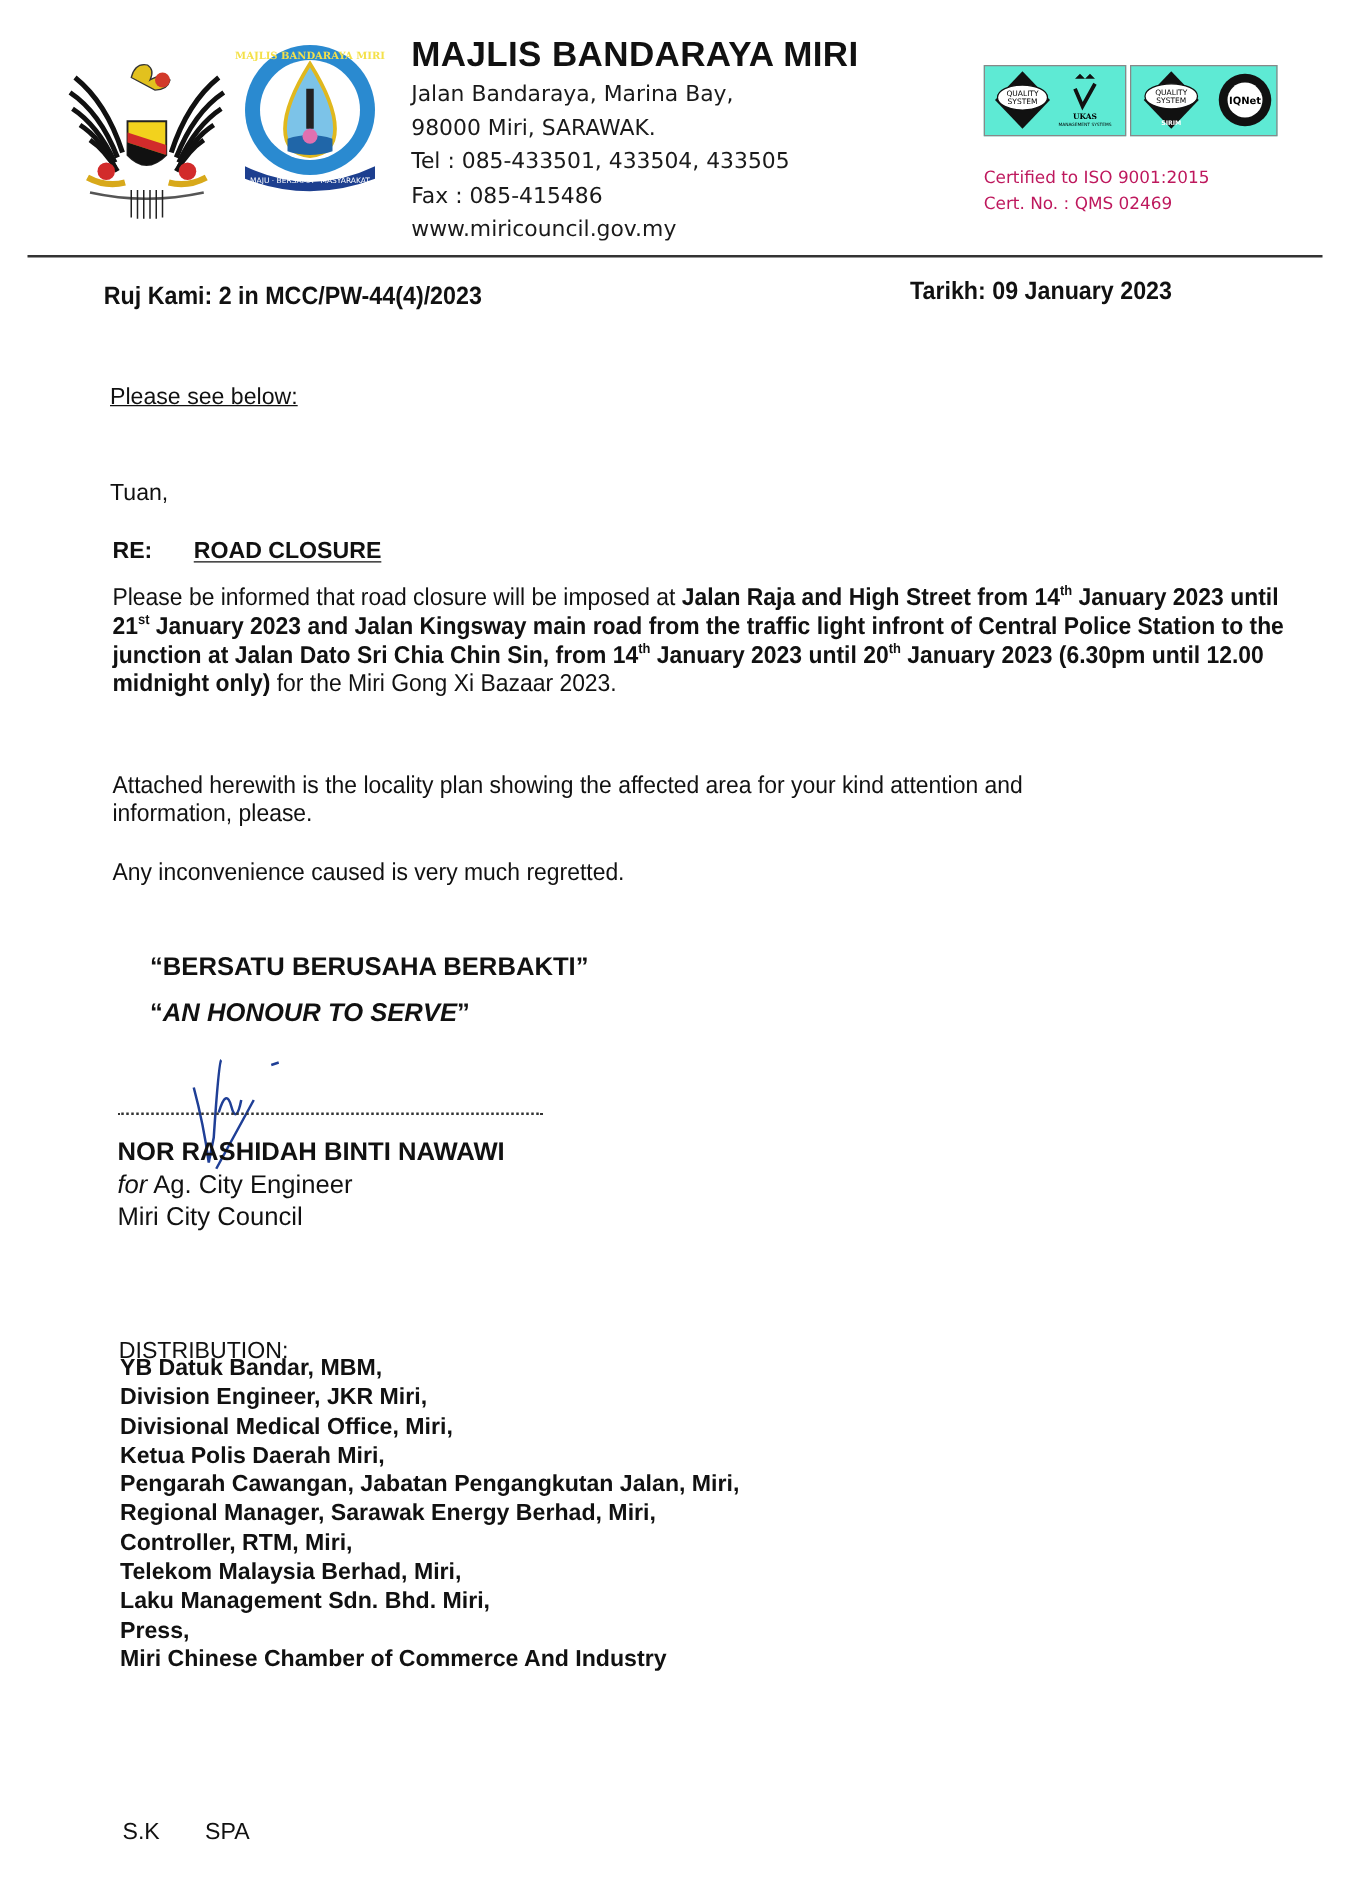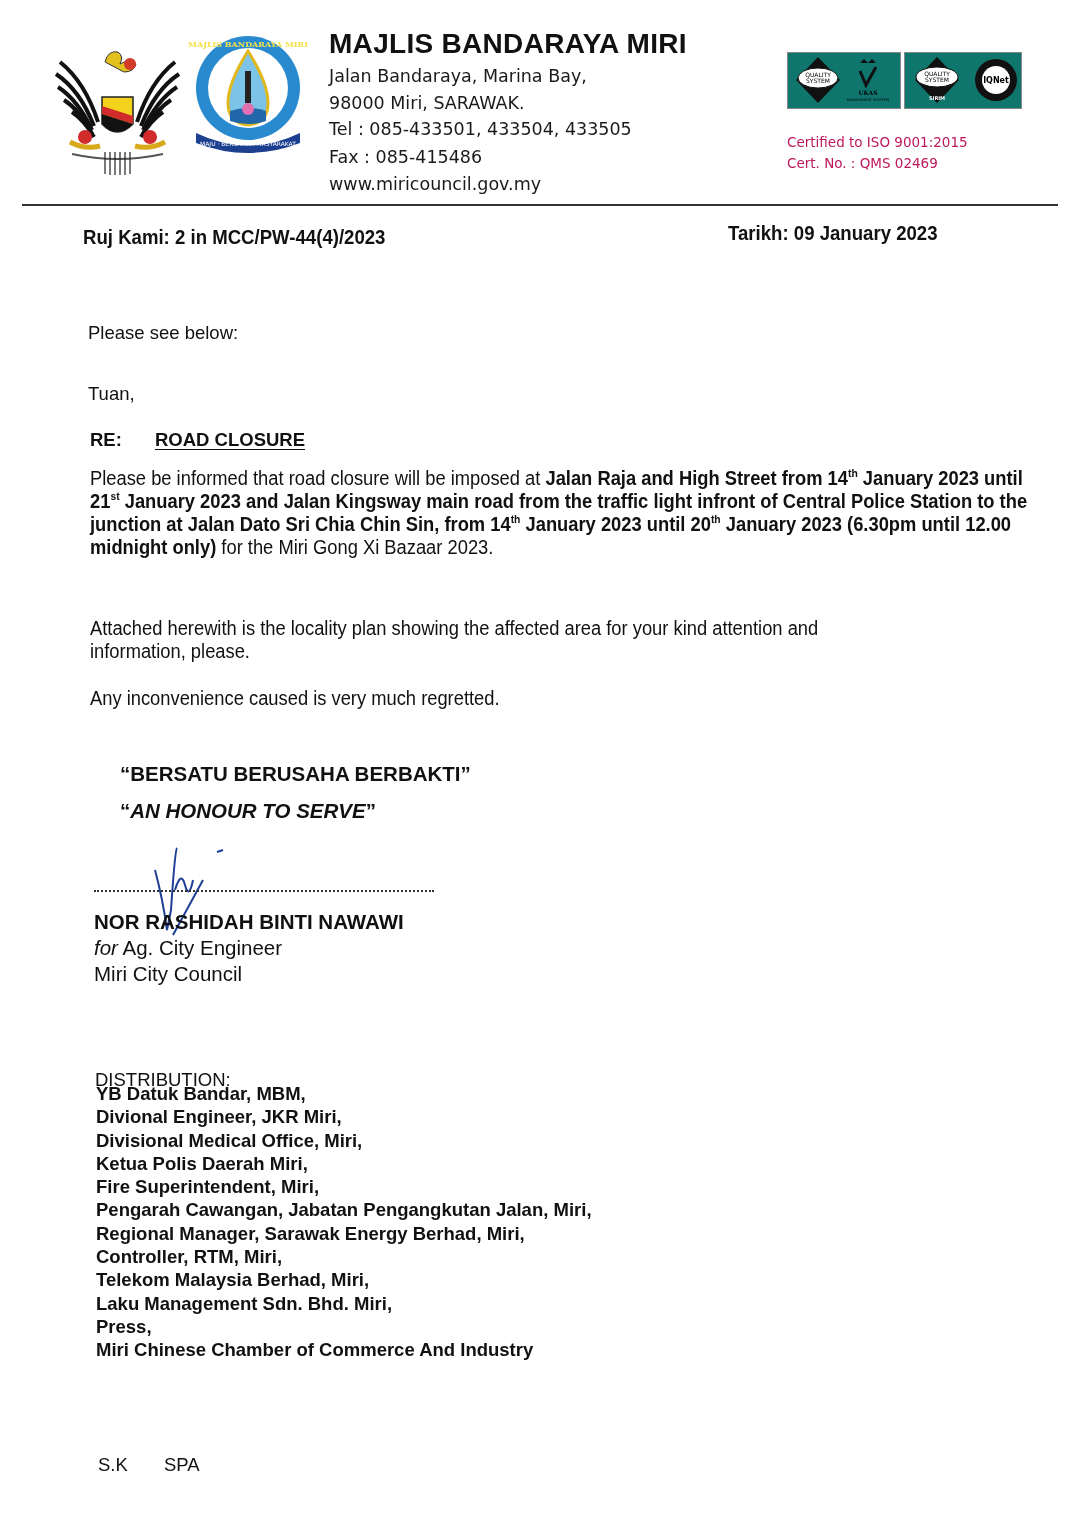--- a/index.html
+++ b/index.html
@@ -4,21 +4,21 @@
 <style>
   html, body { margin: 0; padding: 0; background: #ffffff; }
   body { width: 1080px; height: 1517px; position: relative; overflow: hidden; color: #111; font-family: "Liberation Sans", sans-serif; }
   .abs { position: absolute; }
 
   
   #sarawak-crest { left: 50px; top: 42px; width: 135px; height: 135px; }
   #council-logo { left: 188px; top: 33px; width: 120px; height: 125px; }
   .org-name { left: 329px; top: 28px; font-family: "Liberation Sans", sans-serif; font-weight: bold; font-size: 28px; letter-spacing: 0.3px; }
   .org-line { left: 329px; font-family: "DejaVu Sans", sans-serif; font-size: 17.5px; color: #1a1a1a; }
-  .cert-box { border: 1px solid #888; height: 55px; top: 52px; background: #0f766e; }
+  .cert-box { border: 1px solid #888; height: 55px; top: 52px; background: #5eead4; }
   .cert-text { font-family: "DejaVu Sans", sans-serif; font-size: 13.5px; color: #be185d; width: 220px; text-align: left; }
   .header-rule { left: 22px; top: 204px; width: 1036px; height: 2px; background: #333; }
 
   .ref { font-family: "Liberation Sans", sans-serif; font-weight: bold; font-size: 20px; transform: scaleX(0.93); transform-origin: left center; }
 
   .body-text { font-family: "Liberation Sans", sans-serif; font-size: 18.5px; color: #111; }
   .narrow { transform: scaleX(0.94); transform-origin: left center; }
   .para { left: 90px; width: 950px; line-height: 23px; font-size: 19.5px; }
   .para b { font-weight: bold; }
   .para sup { font-size: 11px; line-height: 0; vertical-align: 8px; font-weight: bold; }
@@ -116,21 +116,21 @@
   </svg>
 </div>
 <div class="abs cert-text" style="left:787px; top:134px;">Certified to ISO 9001:2015</div>
 <div class="abs cert-text" style="left:787px; top:155px;">Cert. No. : QMS 02469</div>
 
 <div class="abs header-rule"></div>
 
 <div class="abs ref" style="left:83px; top:226px;">Ruj Kami: 2 in MCC/PW-44(4)/2023</div>
 <div class="abs ref" style="left:728px; top:222px;">Tarikh: 09 January 2023</div>
 
-<div class="abs body-text" style="left:88px; top:322px;">Please see below:</div>
+<div class="abs body-text" style="left:88px; top:306px;text-decoration:underline;">Please see below:</div>
 <div class="abs body-text" style="left:88px; top:383px;">Tuan,</div>
 <div class="abs body-text" style="left:90px; top:429px; font-weight:bold;">RE:</div>
 <div class="abs body-text" style="left:155px; top:429px; font-weight:bold; text-decoration:underline; text-underline-offset:3px;">ROAD CLOSURE</div>
 
 <div class="abs body-text para narrow" style="top:467px; width:1000px;">
   <span>Please be informed that road closure will be imposed at </span><b>Jalan Raja and High Street from 14</b><sup>th</sup><b> January 2023 until 21</b><sup>st</sup><b> January 2023 and Jalan Kingsway main road from the traffic light infront of Central Police Station to the junction at Jalan Dato Sri Chia Chin Sin, from 14</b><sup>th</sup><b> January 2023 until 20</b><sup>th</sup><b> January 2023 (6.30pm until 12.00 midnight only)</b><span> for the Miri Gong Xi Bazaar 2023.</span>
 </div>
 
 <div class="abs body-text para narrow" style="top:617px; width:860px;">Attached herewith is the locality plan showing the affected area for your kind attention and information, please.</div>
 <div class="abs body-text para narrow" style="top:687px;">Any inconvenience caused is very much regretted.</div>
@@ -147,24 +147,23 @@
 <div class="abs signline"></div>
 <div class="abs sig-name">NOR RASHIDAH BINTI NAWAWI</div>
 <div class="abs sig-role" style="top:936px;">
   <i>for</i><span> Ag. City Engineer</span>
 </div>
 <div class="abs sig-role" style="top:962px;">Miri City Council</div>
 
 <div class="abs body-text" style="left:95px; top:1069px;">DISTRIBUTION:</div>
 <ul class="abs body-text dist-list">
   <li>YB Datuk Bandar, MBM,</li>
-  <li>Divional Engineer, JKR Miri,</li>
+  <li>Division Engineer, JKR Miri,</li>
   <li>Divisional Medical Office, Miri,</li>
   <li>Ketua Polis Daerah Miri,</li>
-  <li>Fire Superintendent, Miri,</li>
   <li>Pengarah Cawangan, Jabatan Pengangkutan Jalan, Miri,</li>
   <li>Regional Manager, Sarawak Energy Berhad, Miri,</li>
   <li>Controller, RTM, Miri,</li>
   <li>Telekom Malaysia Berhad, Miri,</li>
   <li>Laku Management Sdn. Bhd. Miri,</li>
   <li>Press,</li>
   <li>Miri Chinese Chamber of Commerce And Industry</li>
 </ul>
 
 <div class="abs body-text" style="left:98px; top:1454px;">S.K</div>

